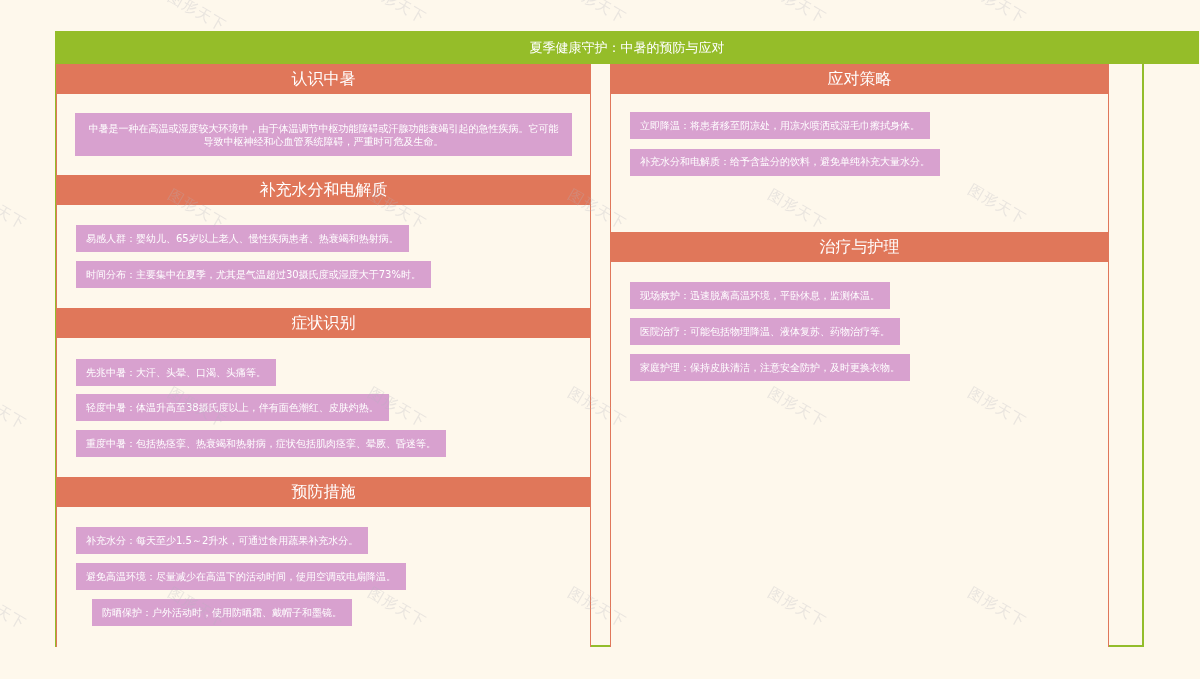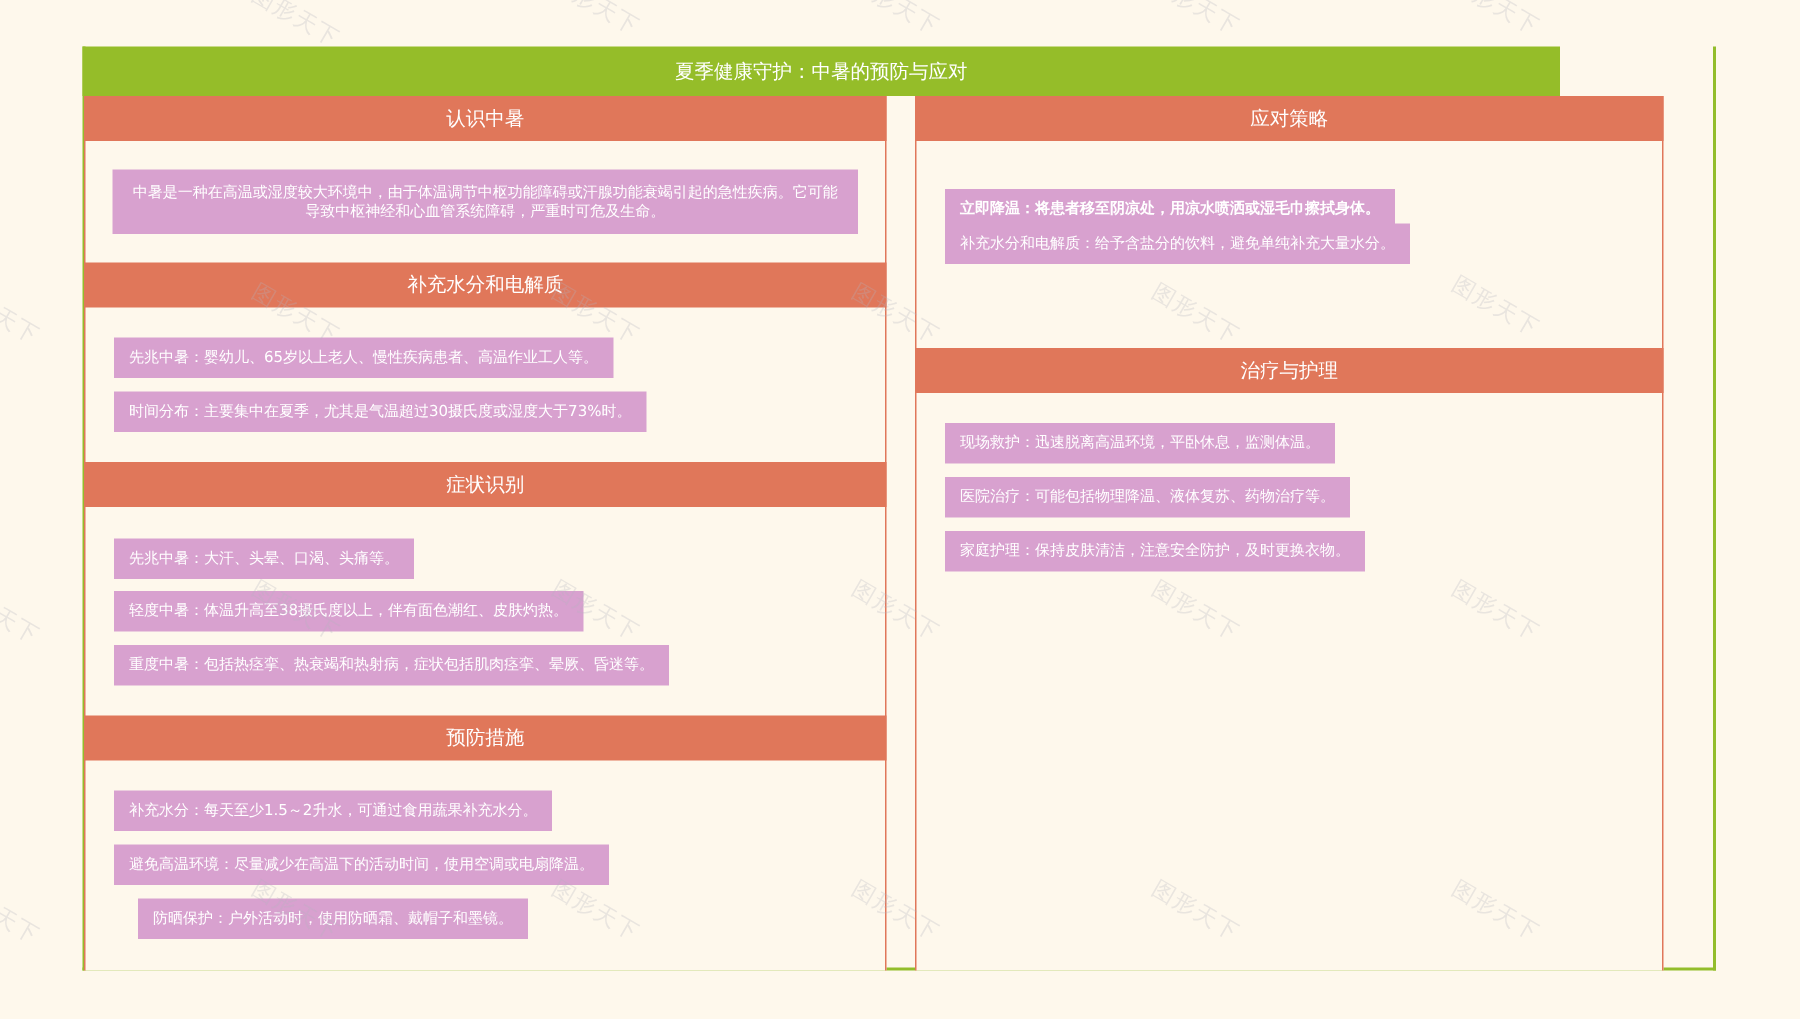--- a/index.html
+++ b/index.html
@@ -37,21 +37,21 @@
       height: 616px;
       border-left: 2px solid #93bd2b;
       border-right: 2px solid #93bd2b;
       border-bottom: 2px solid #93bd2b;
       box-sizing: border-box;
     }
     .title-bar {
       position: absolute;
       left: 55px;
       top: 31px;
-      width: 985px;
+      width: 1144px;
       height: 33px;
       background: #95bd29;
       color: #ffffff;
       font-size: 13px;
       display: flex;
       align-items: center;
       justify-content: center;
       text-align: center;
     }
     .column {
@@ -72,21 +72,21 @@
       width: 499px;
       height: 583px;
     }
     .section-head {
       position: absolute;
       left: -1px;
       width: calc(100% + 2px);
       height: 30px;
       background: #e0775a;
       color: #ffffff;
-      font-size: 13px;
+      font-size: 16px;
       display: flex;
       align-items: center;
       justify-content: center;
     }
     .item {
       position: absolute;
       background: #d8a1cf;
       color: #ffffff;
       font-size: 10px;
       line-height: 13px;
@@ -143,21 +143,21 @@
     <span>认识中暑</span>
   </div>
   <div class="item center" style="left:18px;top:49px;width:497px;height:43px;">
     <span>中暑是一种在高温或湿度较大环境中，由于体温调节中枢功能障碍或汗腺功能衰竭引起的急性疾病。它可能导致中枢神经和心血管系统障碍，严重时可危及生命。</span>
   </div>
 
   <div class="section-head" style="top:111px;">
     <span>补充水分和电解质</span>
   </div>
   <div class="item" style="left:19px;top:161px;">
-    <span>先兆中暑：婴幼儿、65岁以上老人、慢性疾病患者、高温作业工人等。</span>
+    <span>易感人群：婴幼儿、65岁以上老人、慢性疾病患者、热衰竭和热射病。</span>
   </div>
   <div class="item" style="left:19px;top:197px;">
     <span>时间分布：主要集中在夏季，尤其是气温超过30摄氏度或湿度大于73%时。</span>
   </div>
 
   <div class="section-head" style="top:244px;">
     <span>症状识别</span>
   </div>
   <div class="item" style="left:19px;top:295px;">
     <span>先兆中暑：大汗、头晕、口渴、头痛等。</span>
@@ -181,24 +181,24 @@
   <div class="item" style="left:19px;top:535px;margin-left:16px;">
     <span>防晒保护：户外活动时，使用防晒霜、戴帽子和墨镜。</span>
   </div>
 </div>
 
 <div class="column col-right">
 
   <div class="section-head" style="top:0;">
     <span>应对策略</span>
   </div>
-  <div class="item" style="left:19px;top:62px;font-weight:bold;">
+  <div class="item" style="left:19px;top:48px;">
     <span>立即降温：将患者移至阴凉处，用凉水喷洒或湿毛巾擦拭身体。</span>
   </div>
-  <div class="item" style="left:19px;top:85px;">
+  <div class="item" style="left:19px;top:85px;font-family:Liberation Mono, monospace;">
     <span>补充水分和电解质：给予含盐分的饮料，避免单纯补充大量水分。</span>
   </div>
 
   <div class="section-head" style="top:168px;">
     <span>治疗与护理</span>
   </div>
   <div class="item" style="left:19px;top:218px;">
     <span>现场救护：迅速脱离高温环境，平卧休息，监测体温。</span>
   </div>
   <div class="item" style="left:19px;top:254px;">

